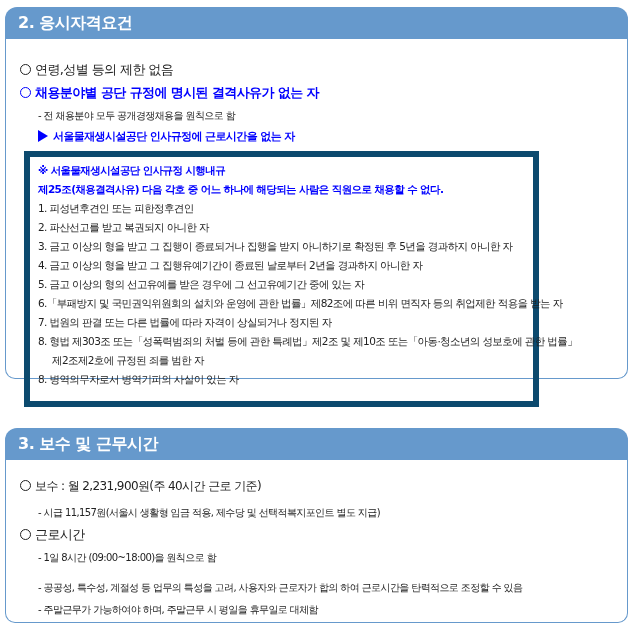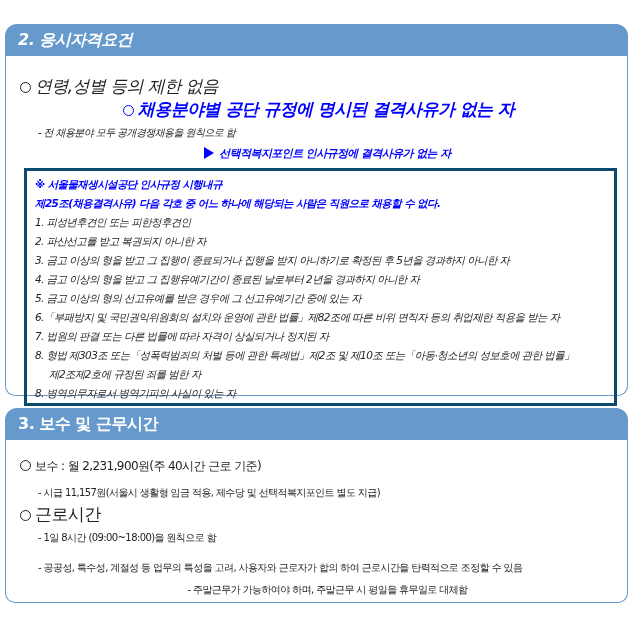--- a/index.html
+++ b/index.html
@@ -24,26 +24,26 @@
       padding-left: 13px;
       letter-spacing: -0.5px;
     }
     .sec-body {
       border: 1px solid #6699cc;
       border-top: none;
       border-radius: 0 0 10px 10px;
       padding: 10px 10px 10px 14px;
     }
     .line {
-      font-size: 17px;
+      font-size: 13px;
       line-height: 21px;
       letter-spacing: -0.6px;
       white-space: nowrap;
     }
-    .line.bold { font-weight: bold; text-align: center; }
+    .line.bold { font-weight: bold; }
     .line.blue { color: #0000ff; }
     .indent1 { padding-left: 18px; font-size: 10px; }
     .indent2 { padding-left: 24px; font-size: 10px; }
     .indent3 { padding-left: 18px; }
     .circle {
       display: inline-block;
       width: 11px; height: 11px;
       border: 1.5px solid currentColor;
       border-radius: 50%;
       vertical-align: -1px;
@@ -52,74 +52,74 @@
     .triangle {
       display: inline-block;
       width: 0; height: 0;
       border-left: 10px solid #0000ff;
       border-top: 6px solid transparent;
       border-bottom: 6px solid transparent;
       vertical-align: -2px;
       margin-right: 5px;
     }
     .rule-box {
-      border: 3px solid #0c4a6e;
+      border: 6px solid #0c4a6e;
       margin: 4px 0 0 4px;
-      width: 593px;
-      padding: 4px 8px 0 8px;
+      width: 515px;
+      padding: 4px 8px 12px 8px;
     }
     .rule-box .rline {
       font-size: 10.5px;
       line-height: 19px;
       letter-spacing: -0.6px;
       white-space: nowrap;
     }
     .rule-box .rline.blue { color: #0000ff; font-weight: bold; }
     .rule-box .rline.cont { padding-left: 14px; }
   </style>
 </head>
 <body>
 
-<div class="section" style="top:24px;font-style:italic;">
+<div class="section" style="top:7px;">
   <div class="sec-header">2. 응시자격요건</div>
   <div class="sec-body" style="height:340px; padding-top:10px;">
     <div class="line" style="margin-top:10px;">
       <span class="circle"></span><span>연령,성별 등의 제한 없음</span>
     </div>
     <div class="line bold blue" style="margin-top:2px;">
       <span class="circle"></span><span>채용분야별 공단 규정에 명시된 결격사유가 없는 자</span>
     </div>
     <div class="line indent1" style="margin-top:2px;">- 전 채용분야 모두 공개경쟁채용을 원칙으로 함</div>
     <div class="line bold blue indent3" style="font-size:11px;">
-      <span class="triangle"></span><span>선택적복지포인트 인사규정에 결격사유가 없는 자</span>
+      <span class="triangle"></span><span>서울물재생시설공단 인사규정에 근로시간을 없는 자</span>
     </div>
     <div class="rule-box">
       <div class="rline blue">※ 서울물재생시설공단 인사규정 시행내규</div>
       <div class="rline blue">제25조(채용결격사유) 다음 각호 중 어느 하나에 해당되는 사람은 직원으로 채용할 수 없다.</div>
       <div class="rline">1. 피성년후견인 또는 피한정후견인</div>
       <div class="rline">2. 파산선고를 받고 복권되지 아니한 자</div>
       <div class="rline">3. 금고 이상의 형을 받고 그 집행이 종료되거나 집행을 받지 아니하기로 확정된 후 5년을 경과하지 아니한 자</div>
       <div class="rline">4. 금고 이상의 형을 받고 그 집행유예기간이 종료된 날로부터 2년을 경과하지 아니한 자</div>
       <div class="rline">5. 금고 이상의 형의 선고유예를 받은 경우에 그 선고유예기간 중에 있는 자</div>
       <div class="rline">6.「부패방지 및 국민권익위원회의 설치와 운영에 관한 법률」제82조에 따른 비위 면직자 등의 취업제한 적용을 받는 자</div>
       <div class="rline">7. 법원의 판결 또는 다른 법률에 따라 자격이 상실되거나 정지된 자</div>
       <div class="rline">8. 형법 제303조 또는「성폭력범죄의 처벌 등에 관한 특례법」제2조 및 제10조 또는「아동·청소년의 성보호에 관한 법률」</div>
       <div class="rline cont">제2조제2호에 규정된 죄를 범한 자</div>
       <div class="rline">8. 병역의무자로서 병역기피의 사실이 있는 자</div>
     </div>
   </div>
 </div>
 
-<div class="section" style="top:408px;">
+<div class="section" style="top:428px;">
   <div class="sec-header">3. 보수 및 근무시간</div>
   <div class="sec-body" style="height:163px; padding-top:8px;">
     <div class="line" style="margin-top:8px; font-size:12px;">
       <span class="circle"></span><span>보수 : 월  2,231,900원(주 40시간 근로 기준)</span>
     </div>
     <div class="line indent1" style="margin-top:5px;">- 시급 11,157원(서울시 생활형 임금 적용, 제수당 및 선택적복지포인트 별도 지급)</div>
     <div class="line" style="margin-top:1px;">
       <span class="circle"></span><span>근로시간</span>
     </div>
     <div class="line indent1" style="margin-top:2px;">- 1일 8시간 (09:00~18:00)을 원칙으로 함</div>
     <div class="line indent1" style="margin-top:9px;">- 공공성, 특수성, 계절성 등 업무의 특성을 고려, 사용자와 근로자가 합의 하여 근로시간을 탄력적으로 조정할 수 있음</div>
-    <div class="line indent1" style="margin-top:1px;text-align:center;">- 주말근무가 가능하여야 하며, 주말근무 시 평일을 휴무일로 대체함</div>
+    <div class="line indent1" style="margin-top:1px;">- 주말근무가 가능하여야 하며, 주말근무 시 평일을 휴무일로 대체함</div>
   </div>
 </div>
 
 </body></html>

